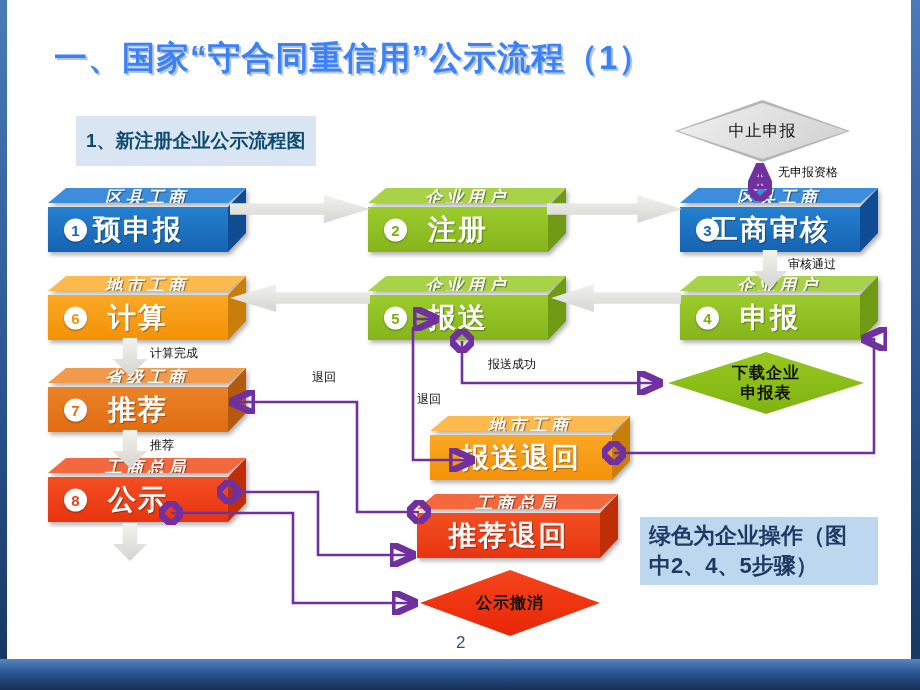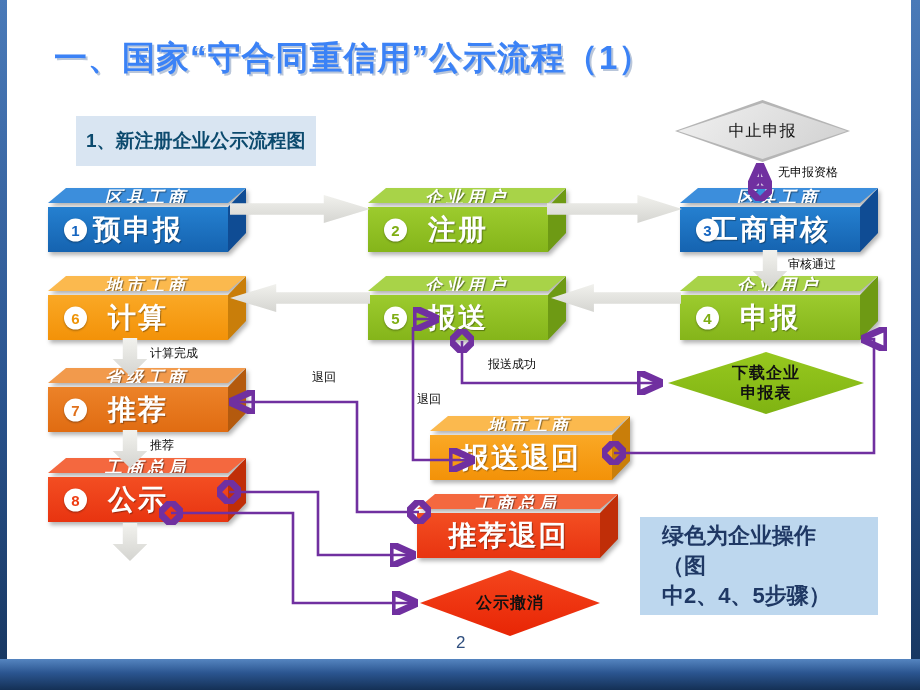--- a/index.html
+++ b/index.html
@@ -54,21 +54,21 @@
   .dia-stop-inner{position:absolute;left:3px;top:3px;right:3px;bottom:3px;
        clip-path:polygon(50% 0,100% 50%,50% 100%,0 50%);
        background:linear-gradient(135deg,#f1f1f1,#cfcfcf);
        display:flex;align-items:center;justify-content:center;}
   .dia-download{background:linear-gradient(180deg,#97c81f,#7fb312);}
   .dia-revoke{background:linear-gradient(180deg,#f4451c,#e82505);}
   
   .elabel{position:absolute;color:#0a0a0a;font-size:12px;white-space:nowrap;}
   
   .note{position:absolute;left:640px;top:517px;width:238px;background:#bdd7ee;color:#1f3864;
-        font-size:22px;font-weight:bold;line-height:30px;padding:4px 22px;box-sizing:border-box;}
+        font-size:22px;font-weight:bold;line-height:30px;padding:4px 9px;box-sizing:border-box;}
   .pagenum{position:absolute;left:456px;top:633px;font-size:17px;color:#2f4e7e;}
   svg.overlay{position:absolute;left:0;top:0;pointer-events:none;}
   svg.overlay path{fill:none;stroke:#7030a0;stroke-width:2.6px;}
 </style>
 </head>
 <body>
 
 <div class="slide">
 
   <div class="bar-left"></div>

